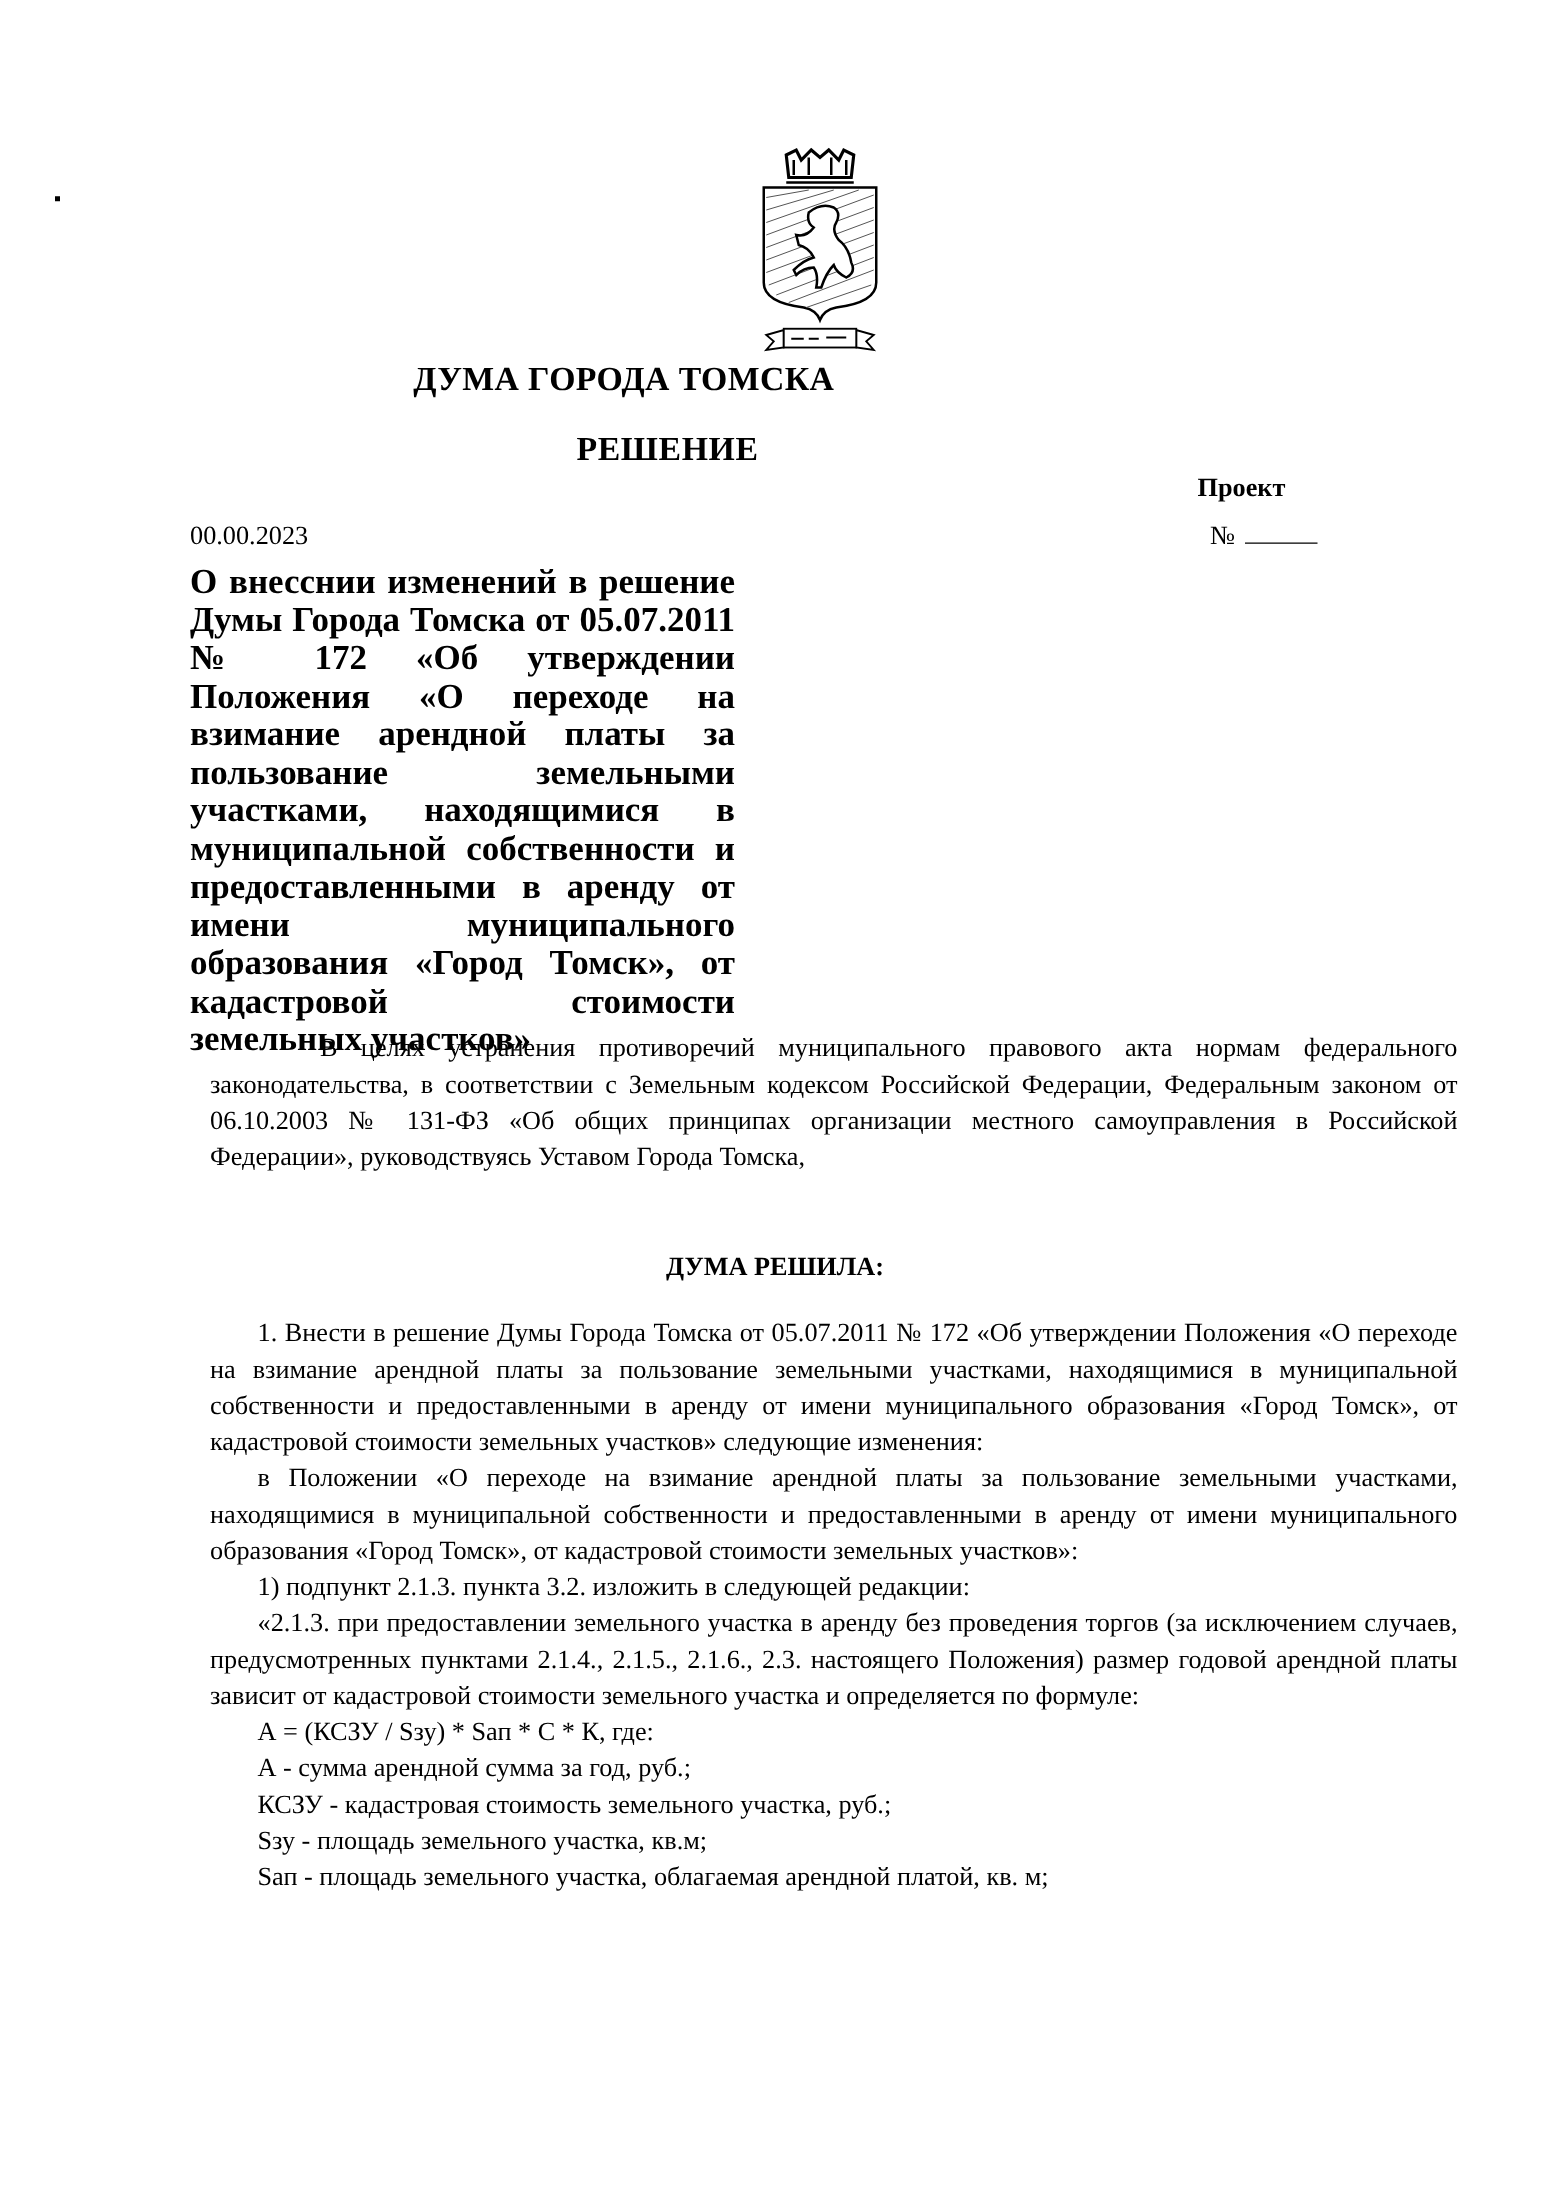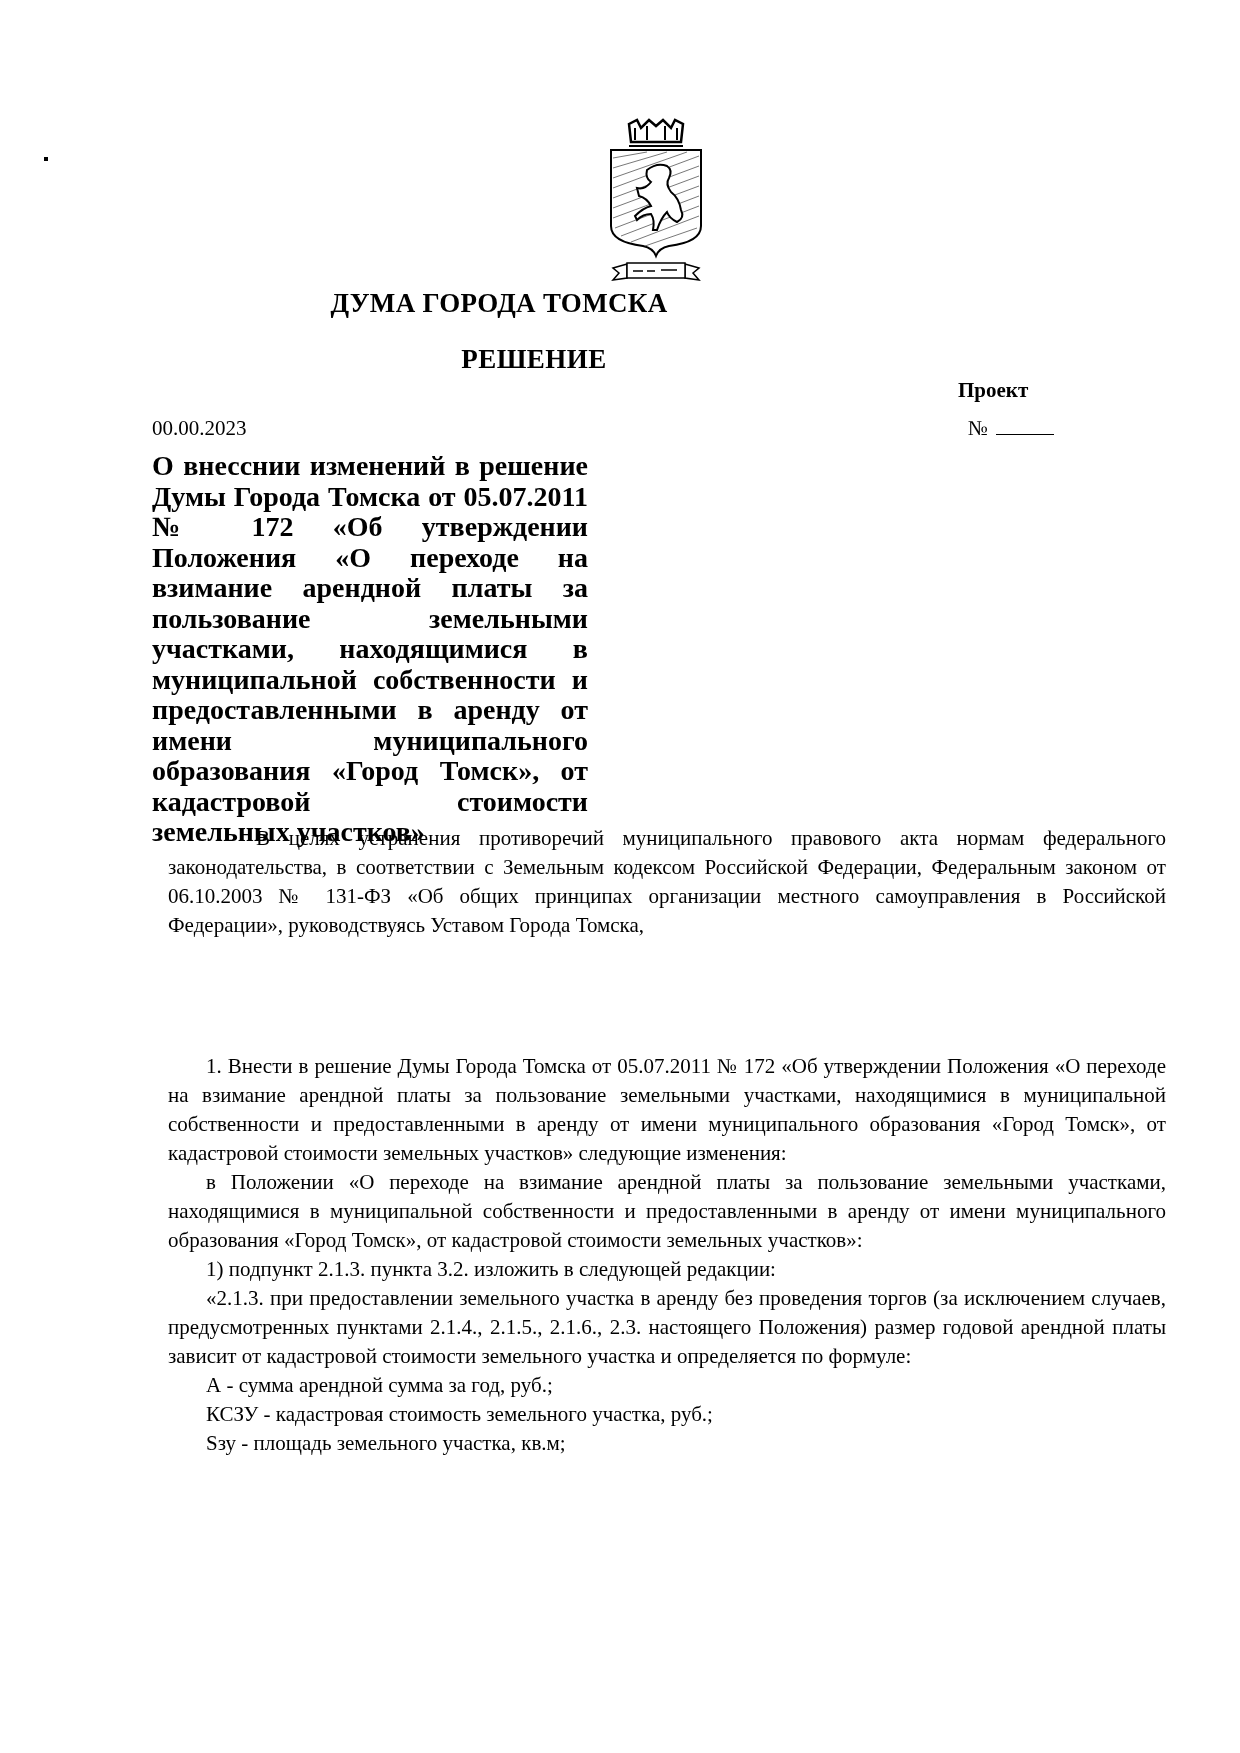--- a/index.html
+++ b/index.html
@@ -71,24 +71,27 @@
   </div>
 
   <div class="date">00.00.2023</div>
 
   <div class="subject">О внесснии изменений в решение Думы Города Томска от 05.07.2011 № 172 «Об утверждении Положения «О переходе на взимание арендной платы за пользование земельными участками, находящимися в муниципальной собственности и предоставленными в аренду от имени муниципального образования «Город Томск», от кадастровой стоимости земельных участков»</div>
 
   <div class="body p-preamble">
     <p class="first">В целях устранения противоречий муниципального правового акта нормам федерального законодательства, в соответствии с Земельным кодексом Российской Федерации, Федеральным законом от 06.10.2003 № 131-ФЗ «Об общих принципах организации местного самоуправления в Российской Федерации», руководствуясь Уставом Города Томска,</p>
   </div>
 
+  <div class="decided">ДУМА РЕШИЛА:</div>
 
   <div class="body p-main">
     <p class="ind">1. Внести в решение Думы Города Томска от 05.07.2011 № 172 «Об утверждении Положения «О переходе на взимание арендной платы за пользование земельными участками, находящимися в муниципальной собственности и предоставленными в аренду от имени муниципального образования «Город Томск», от кадастровой стоимости земельных участков» следующие изменения:</p>
     <p class="ind">в Положении «О переходе на взимание арендной платы за пользование земельными участками, находящимися в муниципальной собственности и предоставленными в аренду от имени муниципального образования «Город Томск», от кадастровой стоимости земельных участков»:</p>
     <p class="ind">1) подпункт 2.1.3. пункта 3.2. изложить в следующей редакции:</p>
     <p class="ind">«2.1.3. при предоставлении земельного участка в аренду без проведения торгов (за исключением случаев, предусмотренных пунктами 2.1.4., 2.1.5., 2.1.6., 2.3. настоящего Положения) размер годовой арендной платы зависит от кадастровой стоимости земельного участка и определяется по формуле:</p>
+    <p class="ind2">А = (КСЗУ / Sзу) * Sап * С * К, где:</p>
     <p class="ind2">А - сумма арендной сумма за год, руб.;</p>
     <p class="ind2">КСЗУ - кадастровая стоимость земельного участка, руб.;</p>
     <p class="ind2">Sзу - площадь земельного участка, кв.м;</p>
+    <p class="ind2">Sап - площадь земельного участка, облагаемая арендной платой, кв. м;</p>
   </div>
 
 </div>
 
 </body></html>

